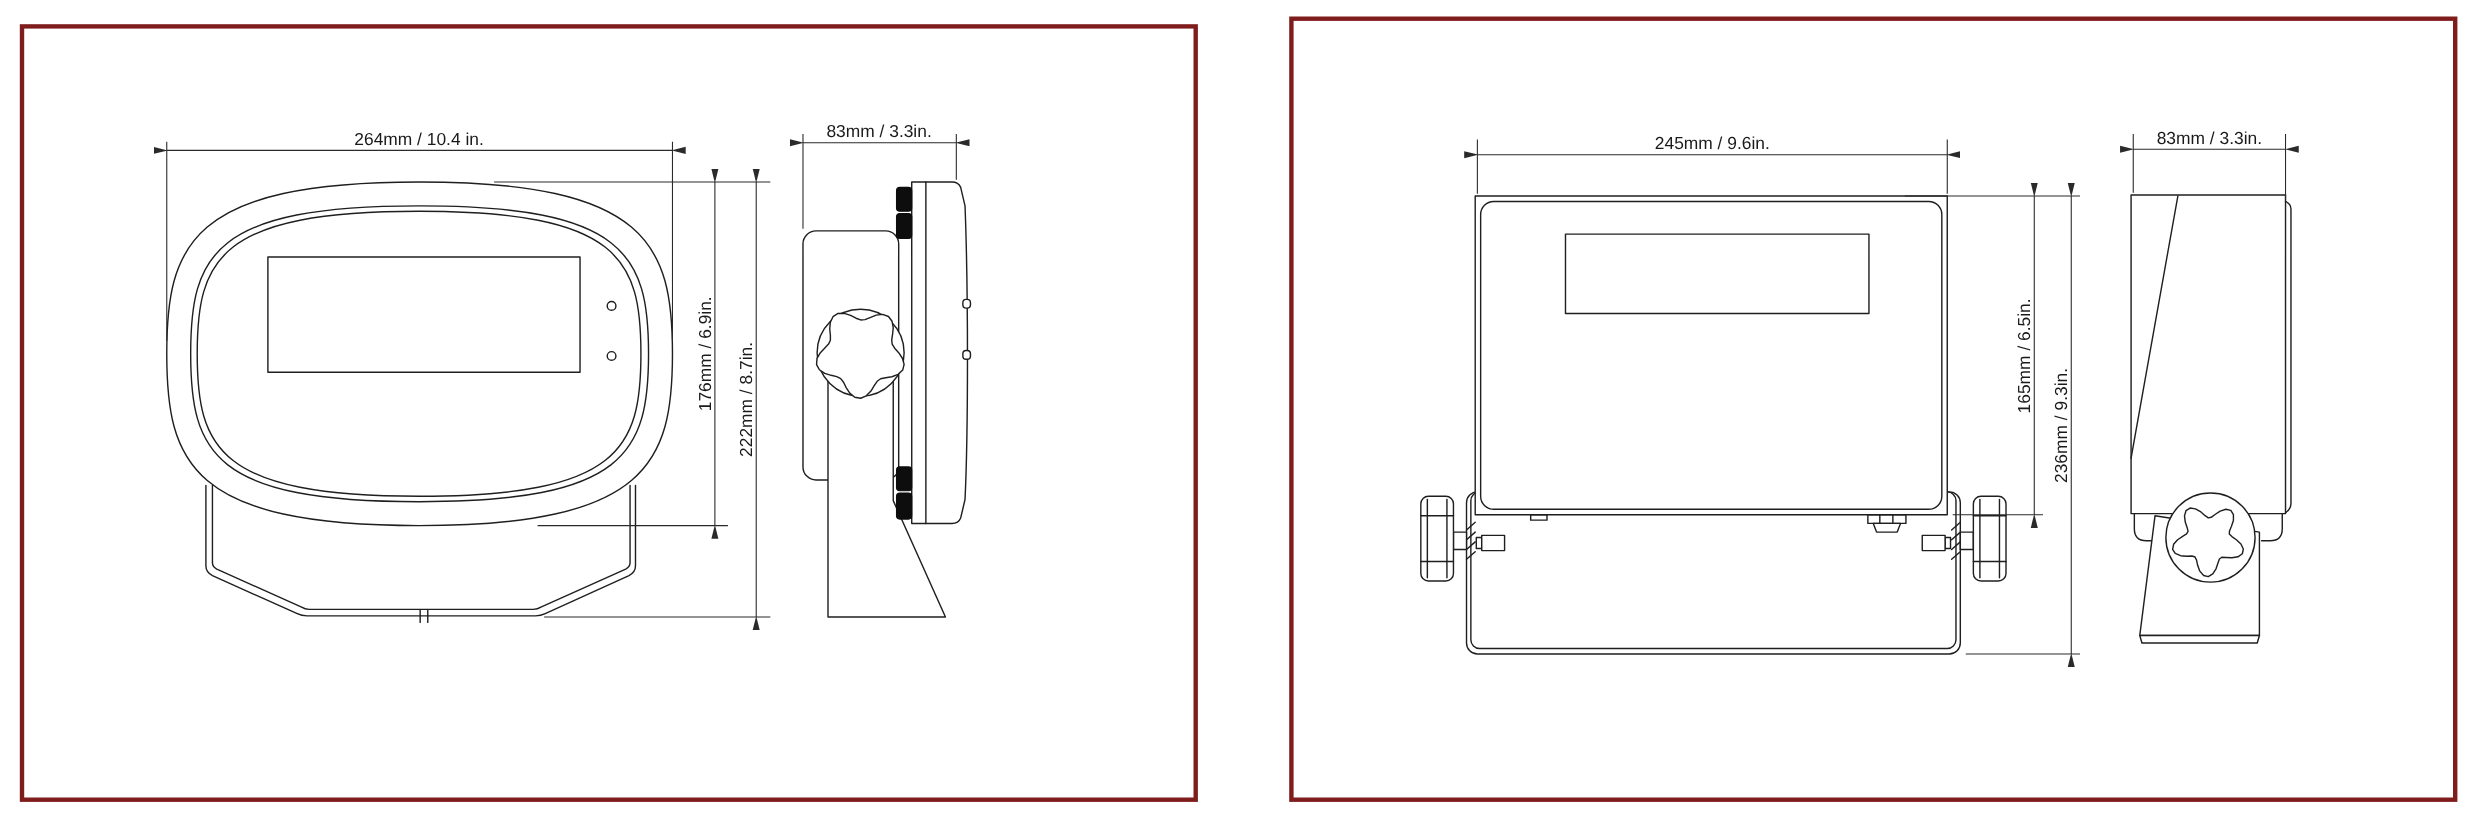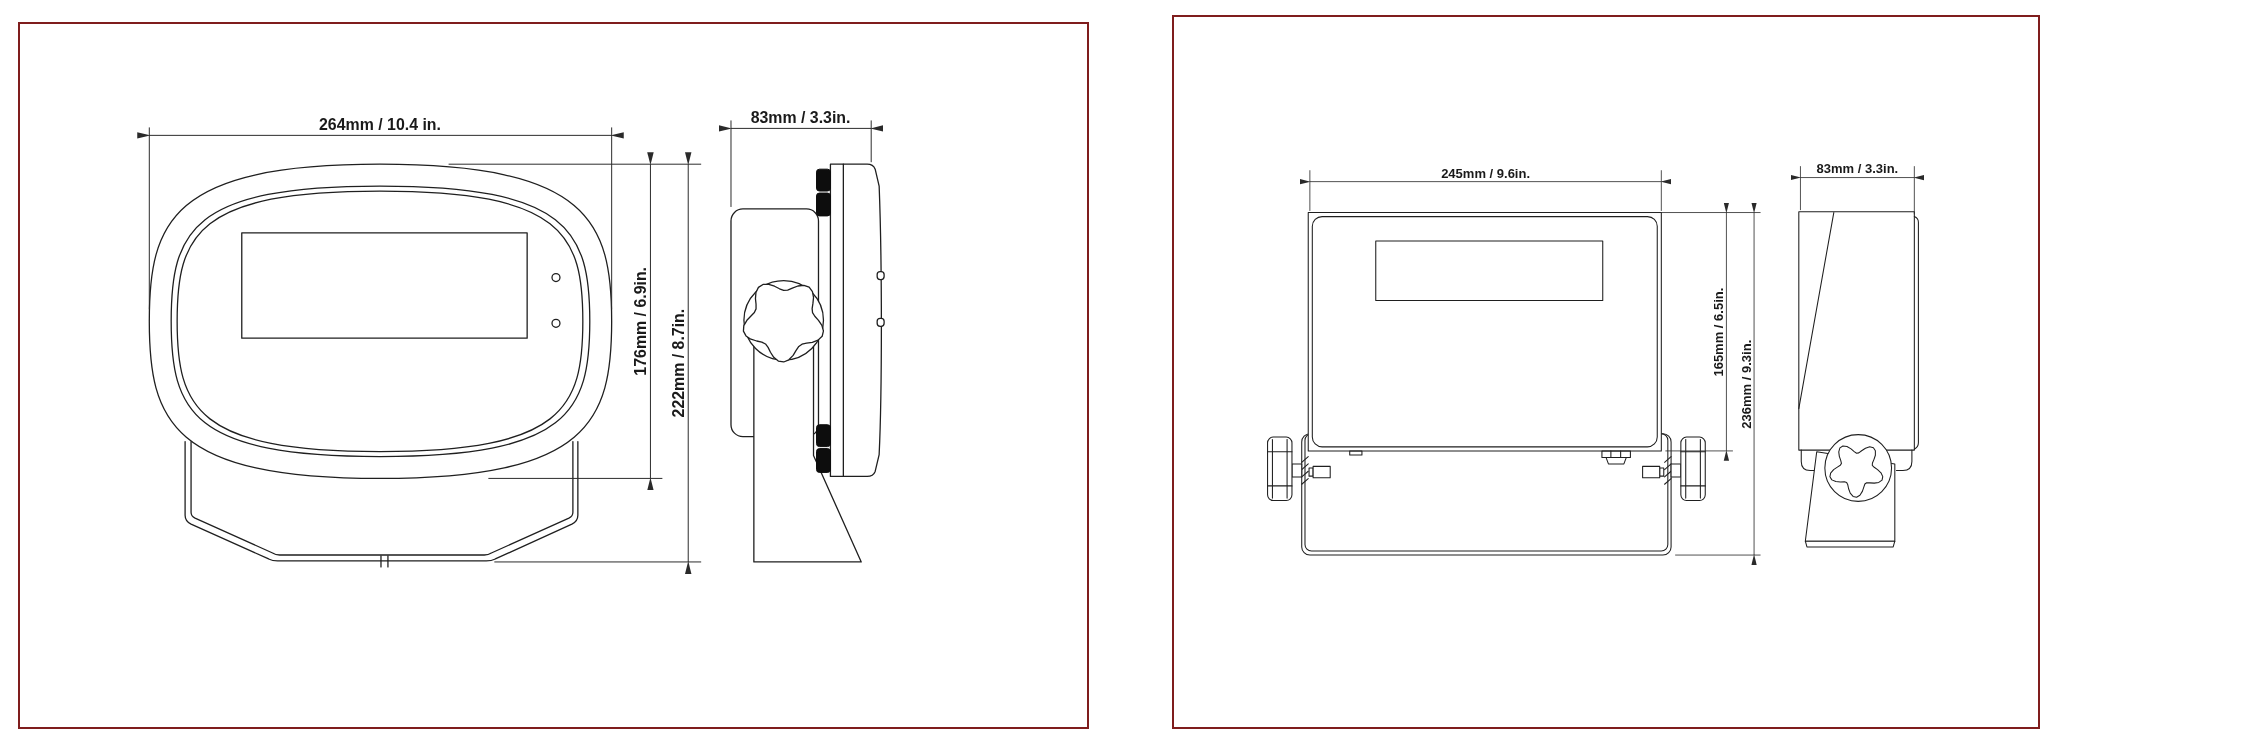--- a/index.html
+++ b/index.html
@@ -1,20 +1,20 @@
 <!DOCTYPE html>
 <html><head>
 <meta charset="utf-8">
 <style>
   html,body{margin:0;padding:0;background:#ffffff;}
   .stage{position:relative;width:2253px;height:748px;background:#ffffff;overflow:hidden;
          font-family:"Liberation Sans", sans-serif;}
-  .panel{position:absolute;background:#ffffff;border:2px solid #7f1d1d;box-sizing:border-box;font-weight:bold;}
+  .panel{position:absolute;background:#ffffff;border:4px solid #7f1d1d;box-sizing:border-box;}
   #panel-left{left:18px;top:22px;width:1071px;height:707px;}
-  #panel-right{left:1172px;top:15px;width:868px;height:714px;}
+  #panel-right{left:1172px;top:15px;width:1062px;height:714px;}
   svg{display:block;width:100%;height:100%;}
   .ln{fill:none;stroke:#1f1f1f;stroke-width:1.3;stroke-linejoin:round;stroke-linecap:round;}
   .fillw{fill:#ffffff;stroke:#1f1f1f;stroke-width:1.3;stroke-linejoin:round;}
   .blk{fill:#0d0d0d;stroke:#0d0d0d;}
   .dim{fill:none;stroke:#2a2a2a;stroke-width:1;}
   .lbl{font-family:"Liberation Sans", sans-serif;font-size:16px;fill:#1a1a1a;}
 </style>
 </head>
 <body>
 

